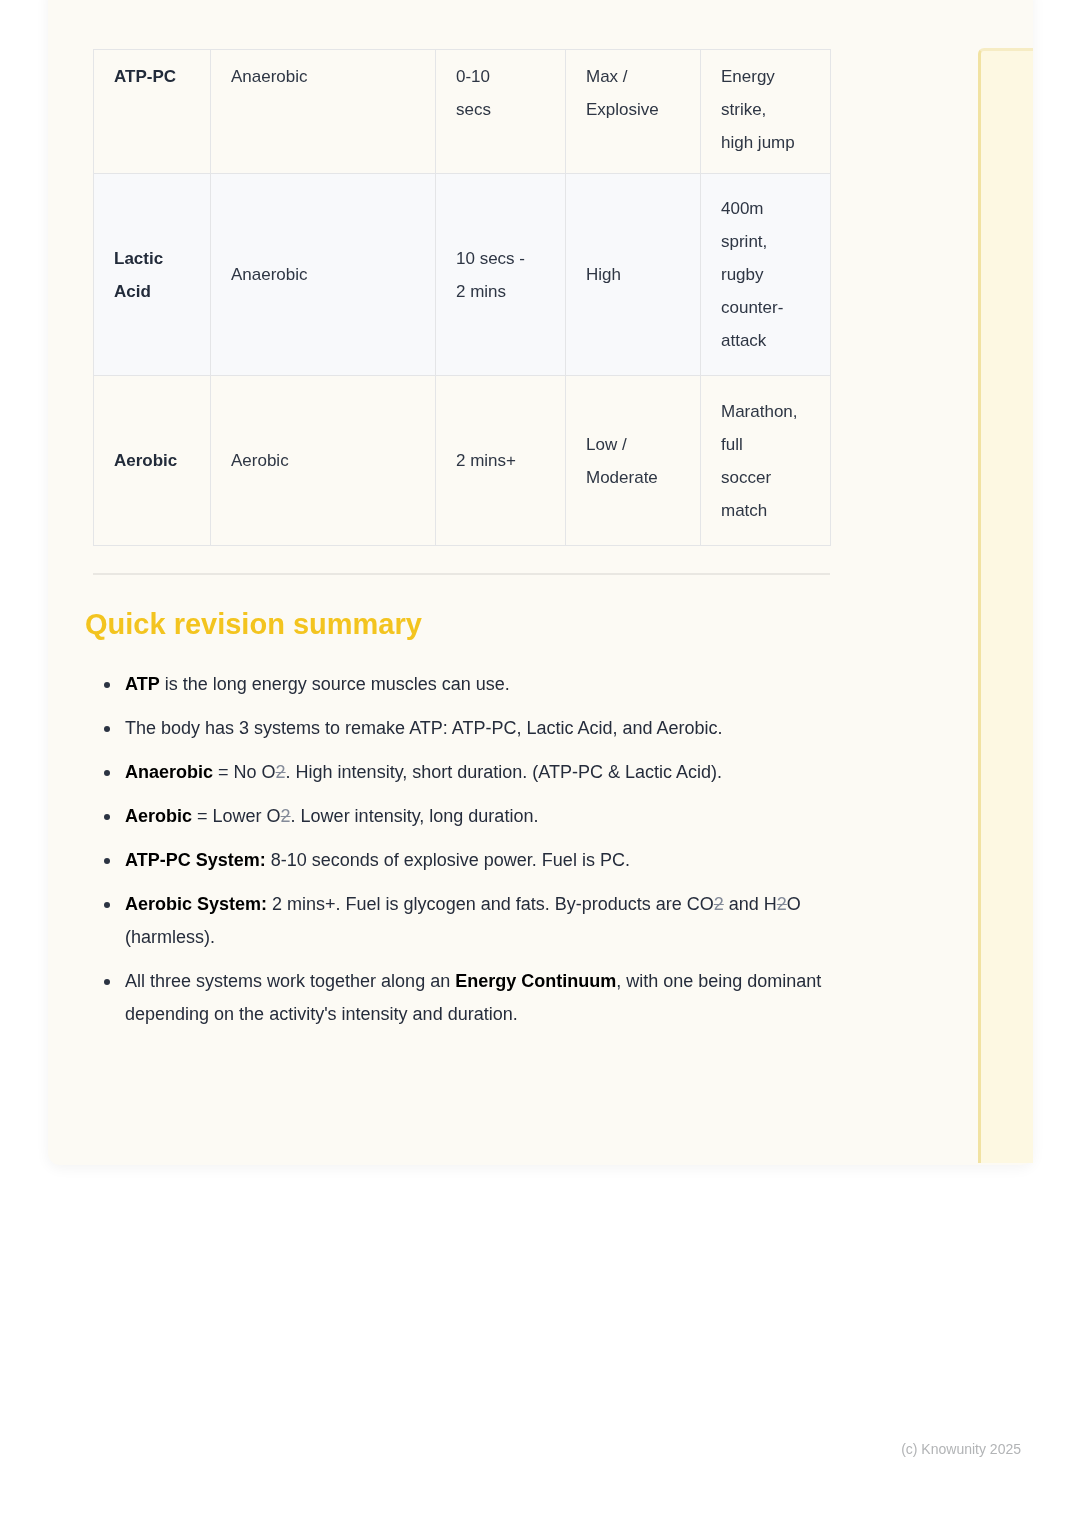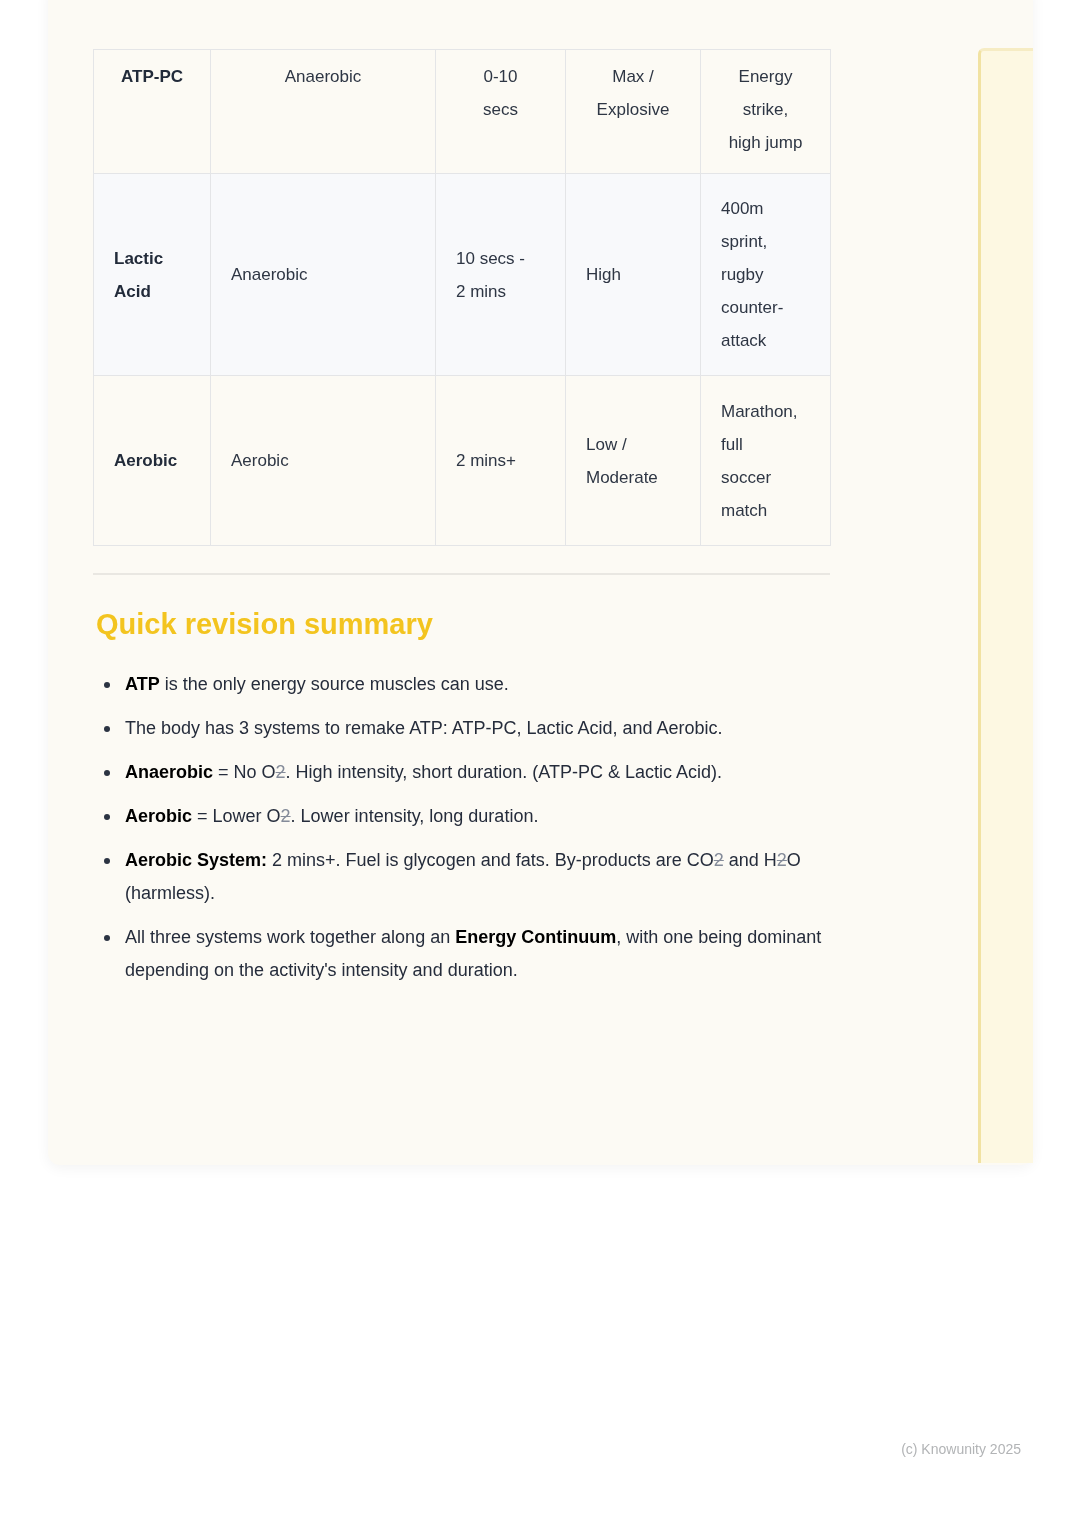--- a/index.html
+++ b/index.html
@@ -41,31 +41,31 @@
   .energy-table td {
     border:1px solid #e4e5e7;
     padding:14px 20px;
     vertical-align:middle;
     white-space:pre-line;
   }
   .energy-table tr:nth-child(1) { height:119px; }
   .energy-table tr:nth-child(2) { height:202px; }
   .energy-table tr:nth-child(3) { height:170px; }
   .energy-table tr.striped { background:#f8f9fb; }
-  .energy-table tr.row-top td { vertical-align:top; padding-top:10px;text-align:center; }
+  .energy-table tr.row-top td { vertical-align:top; padding-top:10px; }
   .energy-table td.col-system { font-weight:bold; color:#222b3a; }
   .divider {
     position:absolute;
     left:45px; top:593px;
     width:737px; height:2px;
     background:#e9e7e2;
   }
   .summary-heading {
     position:absolute;
-    left:48px; top:626px;
+    left:37px; top:626px;
     font-size:29px;
     line-height:36px;
     font-weight:bold;
     color:#f3c41f;
   }
   .summary-list {
     position:absolute;
     left:45px; top:688px;
     width:750px;
     list-style:none;
@@ -151,23 +151,24 @@
 match</td>
         </tr>
       </tbody>
   </table>
 
   <div class="divider"></div>
 
   <h2 class="summary-heading">Quick revision summary</h2>
 
   <ul class="summary-list">
-      <li><span class="b">ATP</span><span> is the only energy source muscles can use.</span></li>
+      <li><span class="b">ATP</span><span> is the long energy source muscles can use.</span></li>
       <li><span>The body has 3 systems to remake ATP: ATP-PC, Lactic Acid, and Aerobic.</span></li>
       <li><span class="b">Anaerobic</span><span> = No O</span><span class="strike2">2</span><span>. High intensity, short duration. (ATP-PC &amp; Lactic Acid).</span></li>
       <li><span class="b">Aerobic</span><span> = Lower O</span><span class="strike2">2</span><span>. Lower intensity, long duration.</span></li>
+      <li><span class="b">ATP-PC System:</span><span> 8-10 seconds of explosive power. Fuel is PC.</span></li>
       <li><span class="b">Aerobic System:</span><span> 2 mins+. Fuel is glycogen and fats. By-products are CO</span><span class="strike2">2</span><span> and H</span><span class="strike2">2</span><span>O (harmless).</span></li>
       <li><span>All three systems work together along an </span><span class="b">Energy Continuum</span><span>, with one being dominant depending on the activity's intensity and duration.</span></li>
     </ul>
 
 </div>
 
 <div class="footer">(c) Knowunity 2025</div>
 
 </body></html>

